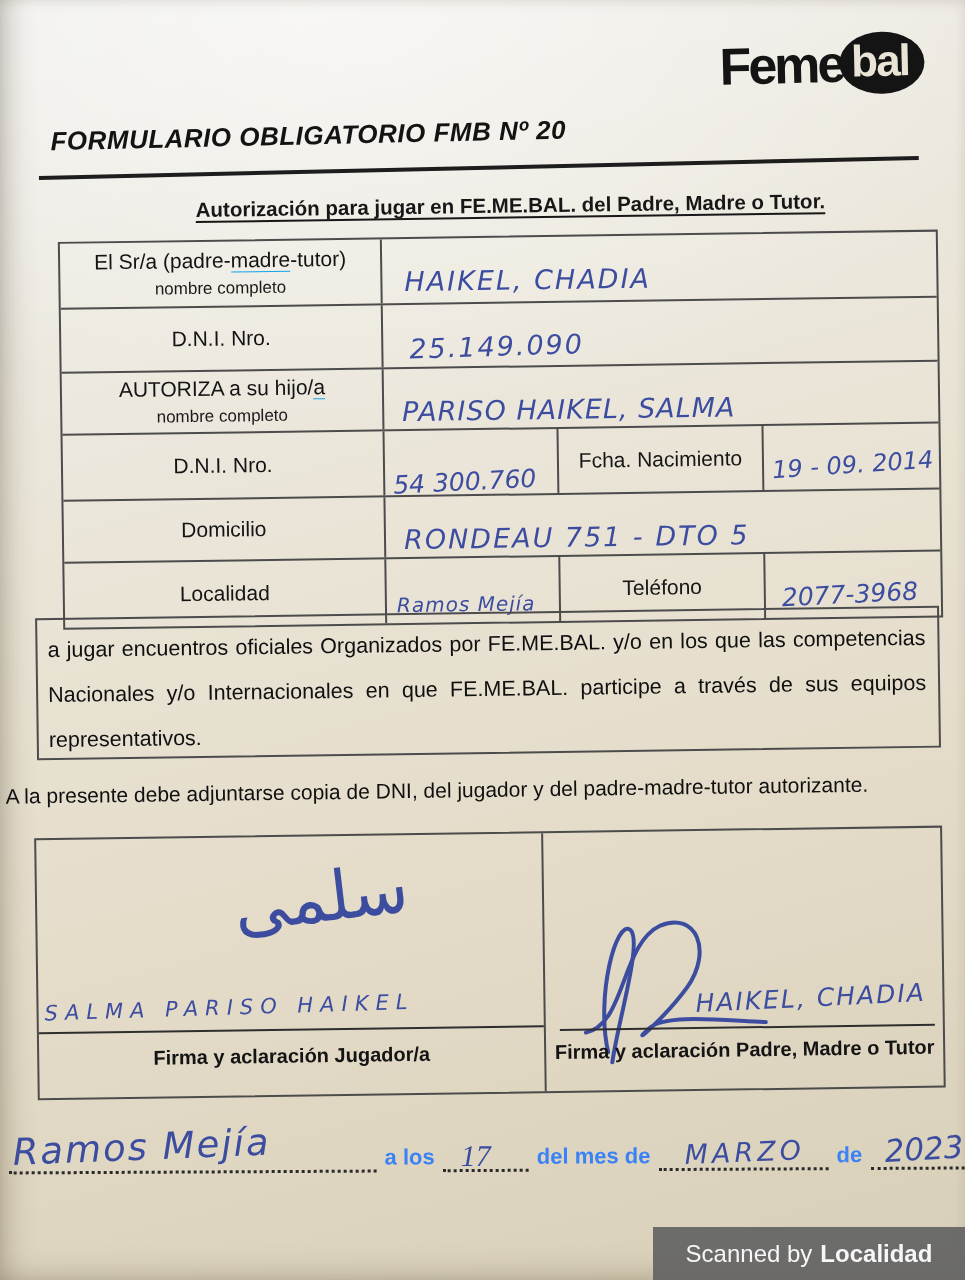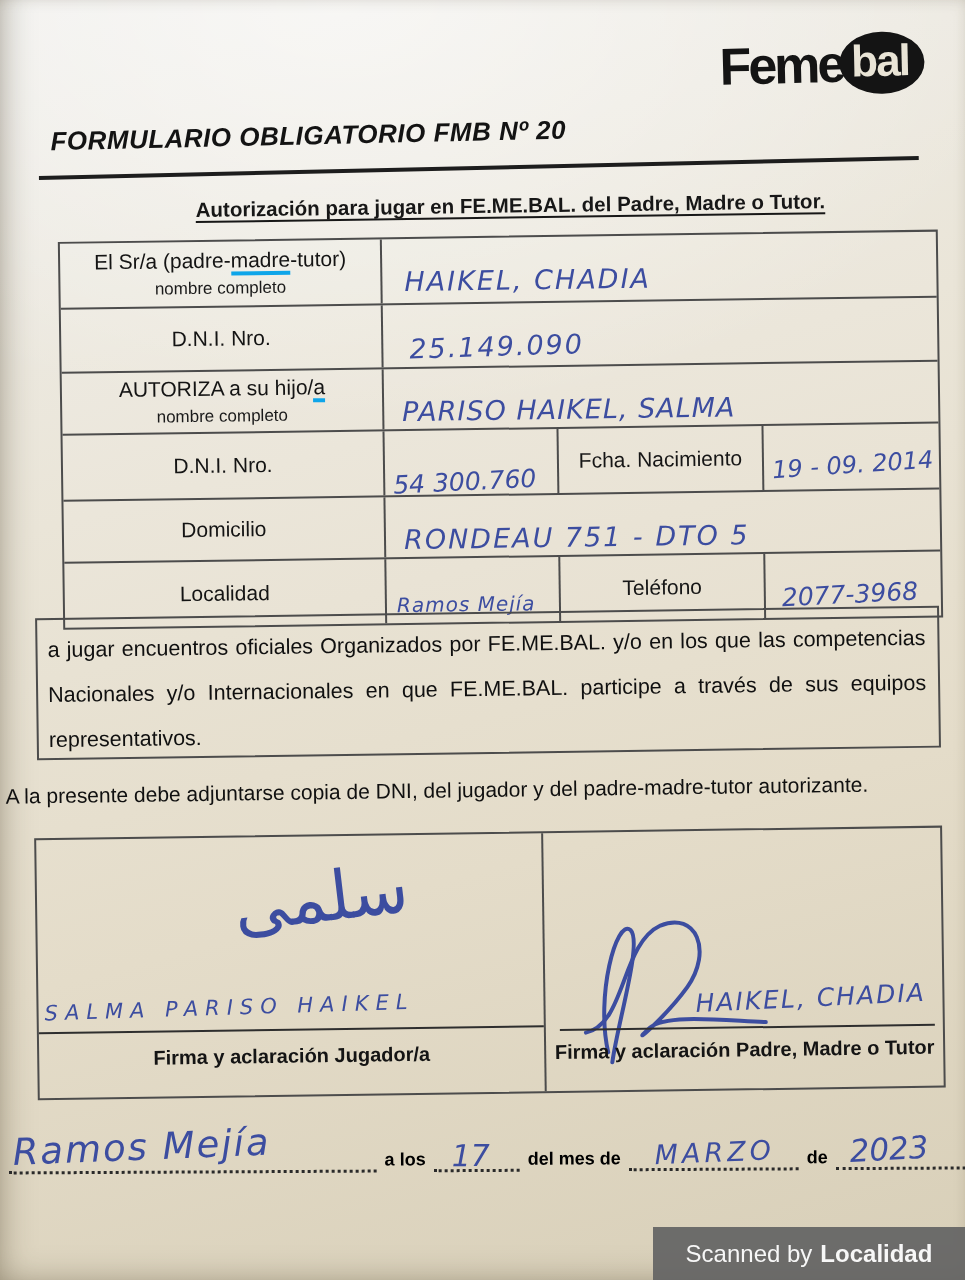--- a/index.html
+++ b/index.html
@@ -36,21 +36,21 @@
   .cell{box-sizing:border-box;position:relative;}
   .cell-label{width:322px;border-right:2px solid #4c4c4c;display:flex;flex-direction:column;
     align-items:center;justify-content:center;text-align:center;}
   .cell-label .main{font-size:21px;color:#141414;}
   .cell-label .sub{font-size:17px;margin-top:6px;color:#1a1a1a;}
   .cell-value{flex:1;position:relative;}
   .c2{width:174px;border-right:2px solid #4c4c4c;position:relative;}
   .c3{width:205px;border-right:2px solid #4c4c4c;display:flex;align-items:center;justify-content:center;font-size:21px;}
   .c4{flex:1;position:relative;}
   .h64{height:64px;} .h62{height:62px;} .h60{height:60px;}
-  .u-blue{border-bottom:4px solid #0ea5e9;}
+  .u-blue{border-bottom:1px solid #0ea5e9;}
 
   
   .hw{font-family:"DejaVu Sans",sans-serif;font-style:italic;color:#3c4da0;white-space:nowrap;}
   .hw-v1{position:absolute;left:22px;bottom:6px;font-size:27px;letter-spacing:2px;}
   .hw-v2{position:absolute;left:26px;bottom:4px;font-size:27px;letter-spacing:2px;transform:rotate(-1deg);}
   .hw-v3{position:absolute;left:18px;bottom:2px;font-size:27px;letter-spacing:1px;}
   .hw-small{position:absolute;left:10px;bottom:6px;font-size:20px;letter-spacing:1px;}
   .hw-date{position:absolute;left:8px;bottom:10px;font-size:24px;transform:rotate(-3deg);}
   .hw-phone{position:absolute;left:16px;bottom:8px;font-size:25px;transform:rotate(-2deg);}
 
@@ -72,23 +72,23 @@
   .sig-arabic{position:absolute;left:196px;top:22px;font-size:68px;transform:rotate(-6deg);font-style:normal;}
   .sig-player-name{position:absolute;left:6px;top:158px;font-size:21px;letter-spacing:7px;transform:rotate(-1deg);}
   .sig-parent-name{position:absolute;left:150px;top:154px;font-size:25px;letter-spacing:2px;transform:rotate(-2deg);}
   .sig-flourish{position:absolute;left:20px;top:72px;}
 
   
   .dateline{position:absolute;left:0;top:1126px;width:963px;height:46px;display:flex;align-items:flex-end;
     gap:8px;transform:rotate(0.5deg);}
   .dotline{border-bottom:3px dotted #2a2a2a;position:relative;height:10px;}
   .dl-city{width:368px;} .dl-day{width:86px;} .dl-month{width:170px;} .dl-year{flex:1;}
-  .printed{font-size:18px;font-weight:bold;color:#000000;padding-bottom:2px;white-space:nowrap;}
+  .printed{font-size:22px;font-weight:bold;color:#3b82f6;padding-bottom:2px;white-space:nowrap;}
   .hw-city{position:absolute;left:4px;bottom:2px;font-size:37px;letter-spacing:2px;transform:rotate(-2deg);}
-  .hw-day{position:absolute;left:18px;bottom:-4px;font-size:30px;}
+  .hw-day{position:absolute;left:18px;bottom:-4px;font-size:30px;font-family:Liberation Serif, serif;}
   .hw-month{position:absolute;left:26px;bottom:0px;font-size:27px;letter-spacing:4px;transform:rotate(-2deg);}
   .hw-year{position:absolute;left:14px;bottom:0px;font-size:31px;transform:rotate(-3deg);}
 
   
   .badge{position:absolute;right:0;bottom:0;width:312px;height:53px;background:rgba(99,99,99,0.92);
     display:flex;align-items:center;justify-content:center;gap:8px;color:#f7f7f7;font-size:24px;}
   .badge .brand{font-weight:bold;}
 </style>
 </head>
 <body>

